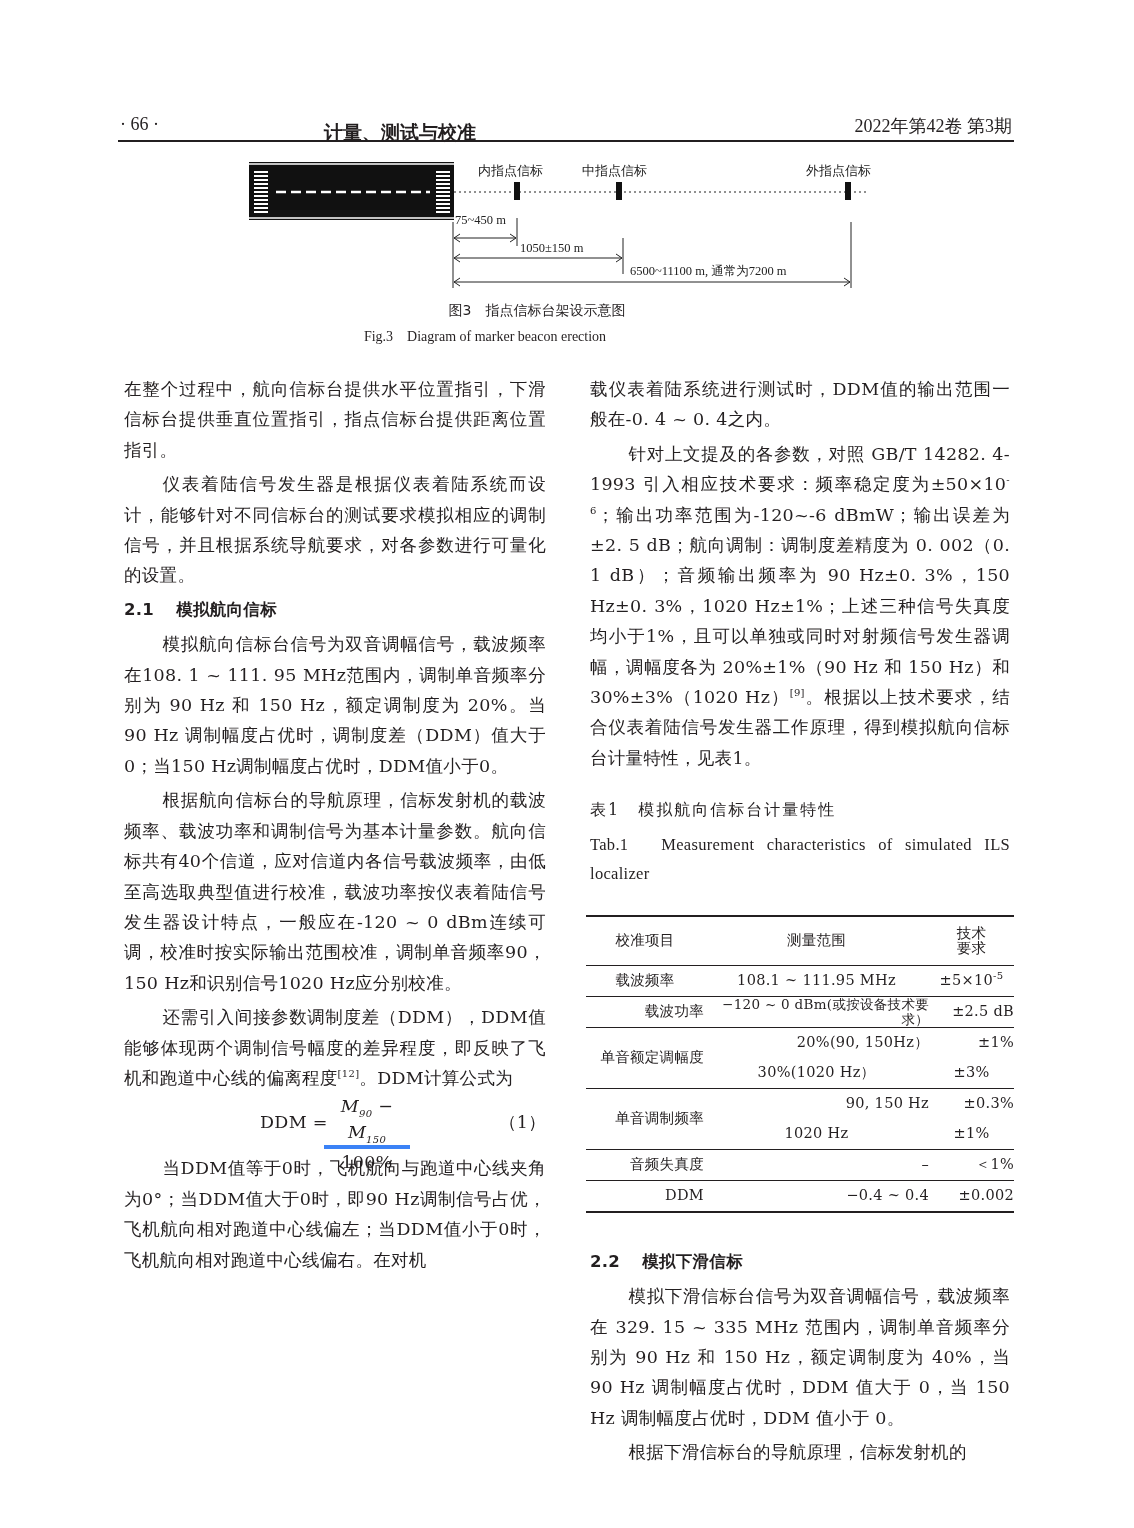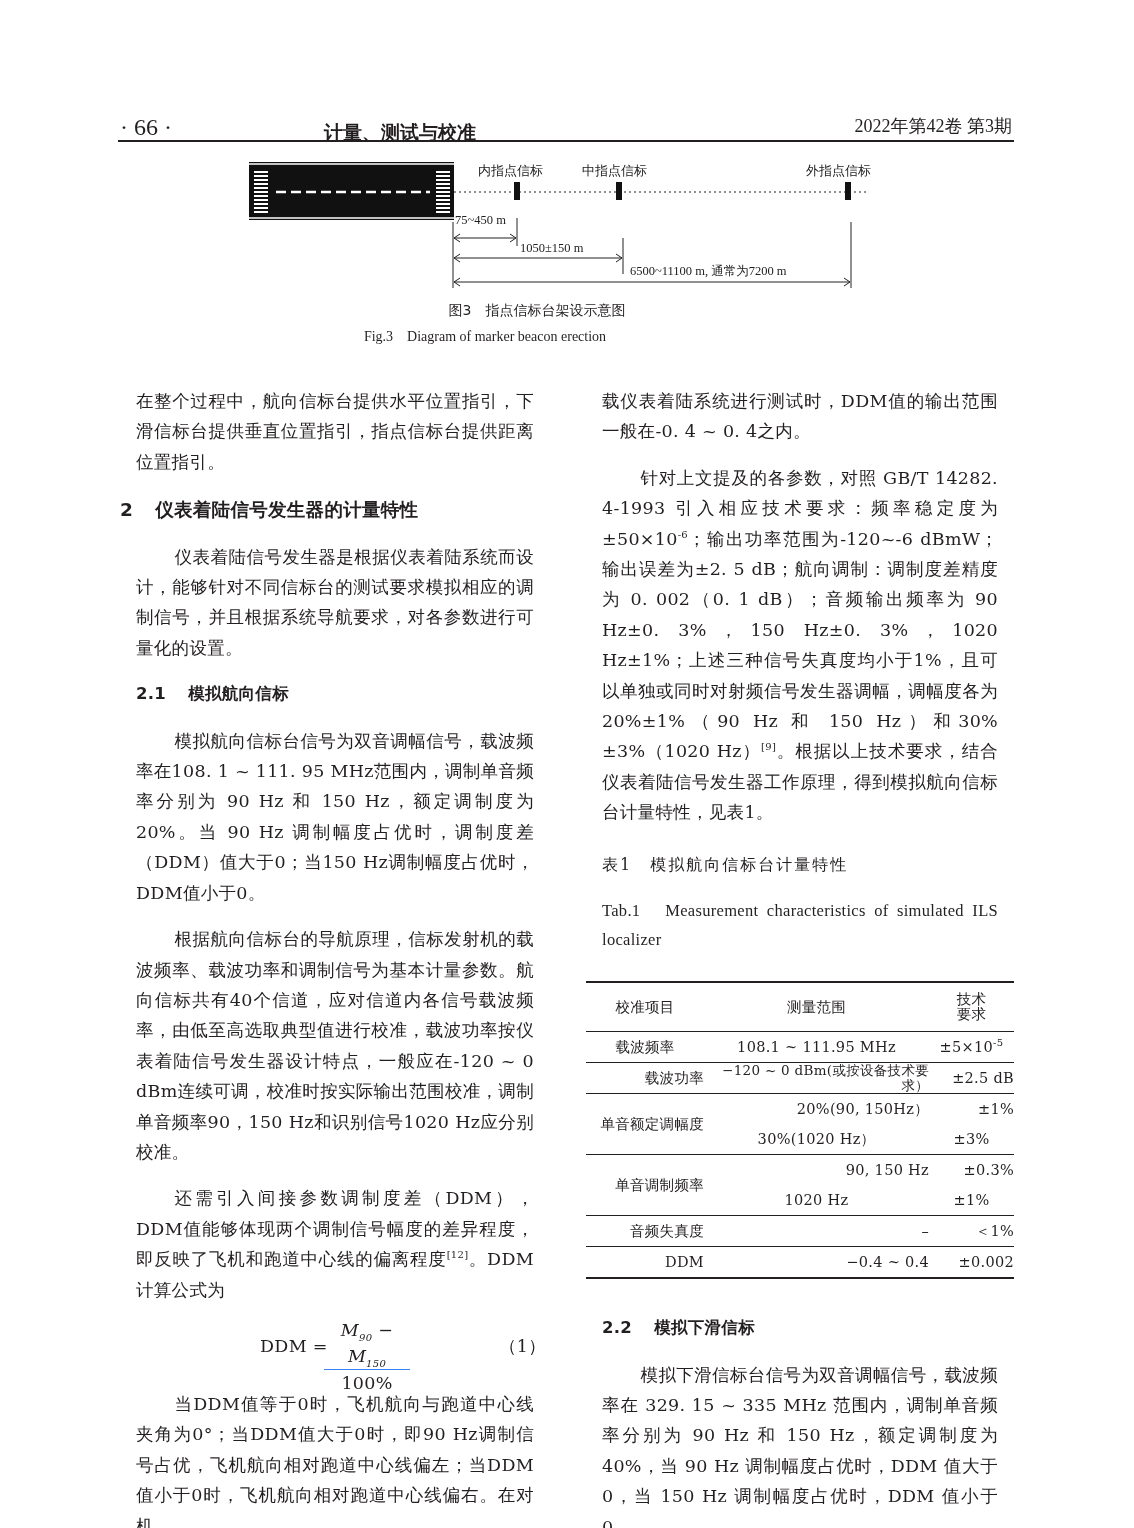--- a/index.html
+++ b/index.html
@@ -1,45 +1,45 @@
 <!DOCTYPE html>
 <html><head>
 <meta charset="utf-8">
 <style>
   html, body { margin:0; padding:0; background:#fff; }
   body { width:1134px; height:1528px; position:relative; overflow:hidden;
          font-family:"DejaVu Serif", "Liberation Serif", serif; color:#231f20; }
   .hdr { position:absolute; left:118px; top:112px; width:896px; height:28px;
          border-bottom:2px solid #231f20; }
-  .hdr .pg { position:absolute; left:2px; top:2px; font-size:24px; font-family:"Liberation Serif", serif; }
+  .hdr .pg { position:absolute; left:2px; top:2px; font-size:18px; font-family:"Liberation Serif", serif; }
   .hdr .jn { position:absolute; left:206px; top:8px; font-size:19px; font-weight:bold;
              font-family:"DejaVu Sans", sans-serif; }
   .hdr .iss { position:absolute; right:2px; top:2px; font-size:18px; font-family:"Liberation Serif", serif; }
 
   .fig { position:absolute; left:240px; top:150px; width:650px; height:150px; }
   .fig svg text { font-family:"DejaVu Sans", sans-serif; }
   .figcap-cn { position:absolute; left:0; width:1074px; top:302px; text-align:center;
                font-size:14px; font-family:"DejaVu Sans", sans-serif; }
   .figcap-en { position:absolute; left:0; width:970px; top:328px; text-align:center;
                font-size:14px; font-family:"Liberation Serif", serif; }
 
   .col { position:absolute; font-size:17.5px; line-height:30.4px; letter-spacing:0.3px; }
-  .col p { margin:16px; text-align:justify; }
+  .col p { margin:4px; text-align:justify; }
   .col .ind { text-indent:2.2em; }
   .left { left:120px; top:370px; width:430px; }
   .right { left:586px; top:370px; width:428px; }
   .h2 { font-family:"DejaVu Sans", sans-serif; font-weight:bold; font-size:18.5px;
         margin:18px 0 10px 0 !important; }
   .h3 { font-family:"DejaVu Sans", sans-serif; font-weight:bold; font-size:16.5px; }
   .num { margin-right:22px; }
   sup { font-size:10px; line-height:0; vertical-align:super; }
   .eq { position:relative; height:52px; margin:4px 0 2px 0; }
   .eq .lhs { position:absolute; left:140px; top:10px; }
   .eq .frac { position:absolute; left:204px; top:-4px; width:86px; text-align:center; }
-  .eq .frac .n { border-bottom:1px solid #3b82f6; line-height:26px; font-style:italic; }
+  .eq .frac .n { border-bottom:4px solid #3b82f6; line-height:26px; font-style:italic; }
   .eq .frac .d { line-height:26px; }
   .eq .no { position:absolute; right:4px; top:10px; }
   sub { font-size:10px; line-height:0; }
 
   .tcap-cn { text-align:center; margin-top:22px !important; font-family:"DejaVu Serif", serif; font-size:16px; letter-spacing:2px; }
   .tcap-en { text-align:center; font-family:"Liberation Serif", serif; font-size:16.5px; line-height:29px; }
   table { border-collapse:collapse; width:428px; margin-top:6px; font-size:14.5px; font-family:"DejaVu Serif", serif; }
   table.t { border-top:2px solid #231f20; border-bottom:2px solid #231f20;margin-top:27px; }
   table td, table th { font-weight:normal; text-align:center; padding:0; height:30px; line-height:15px; }
   table thead th { height:48px; border-bottom:1.5px solid #231f20; }
@@ -116,21 +116,20 @@
     <text x="215" y="74" font-size="12.5" fill="#222" style="font-family:'Liberation Serif',serif">75~450 m</text>
     <text x="280" y="102" font-size="12.5" fill="#222" style="font-family:'Liberation Serif',serif">1050±150 m</text>
     <text x="390" y="125" font-size="12.5" fill="#222" style="font-family:'Liberation Serif',serif">6500~11100 m, 通常为7200 m</text>
   </svg>
 </div>
 <div class="figcap-cn">图3　指点信标台架设示意图</div>
 <div class="figcap-en">Fig.3　Diagram of marker beacon erection</div>
 
 <div class="col left">
   <p>在整个过程中，航向信标台提供水平位置指引，下滑信标台提供垂直位置指引，指点信标台提供距离位置指引。</p>
-  <p class="h2"><span class="num">2</span><span>仪表着陆信号发生器的计量特性</span></p>
   <p class="ind">仪表着陆信号发生器是根据仪表着陆系统而设计，能够针对不同信标台的测试要求模拟相应的调制信号，并且根据系统导航要求，对各参数进行可量化的设置。</p>
   <p class="h3"><span class="num">2.1</span><span>模拟航向信标</span></p>
   <p class="ind">模拟航向信标台信号为双音调幅信号，载波频率在108. 1 ~ 111. 95 MHz范围内，调制单音频率分别为 90 Hz 和 150 Hz，额定调制度为 20%。当 90 Hz 调制幅度占优时，调制度差（DDM）值大于0；当150 Hz调制幅度占优时，DDM值小于0。</p>
   <p class="ind">根据航向信标台的导航原理，信标发射机的载波频率、载波功率和调制信号为基本计量参数。航向信标共有40个信道，应对信道内各信号载波频率，由低至高选取典型值进行校准，载波功率按仪表着陆信号发生器设计特点，一般应在-120 ~ 0 dBm连续可调，校准时按实际输出范围校准，调制单音频率90，150 Hz和识别信号1020 Hz应分别校准。</p>
   <p class="ind"><span>还需引入间接参数调制度差（DDM），DDM值能够体现两个调制信号幅度的差异程度，即反映了飞机和跑道中心线的偏离程度</span><sup>[12]</sup><span>。DDM计算公式为</span></p>
   <div class="eq">
     <span class="lhs">DDM =</span>
     <div class="frac">
       <div class="n"><span>M</span><sub>90</sub><span style="font-style:normal"> − </span><span>M</span><sub>150</sub></div>
       <div class="d">100%</div>

